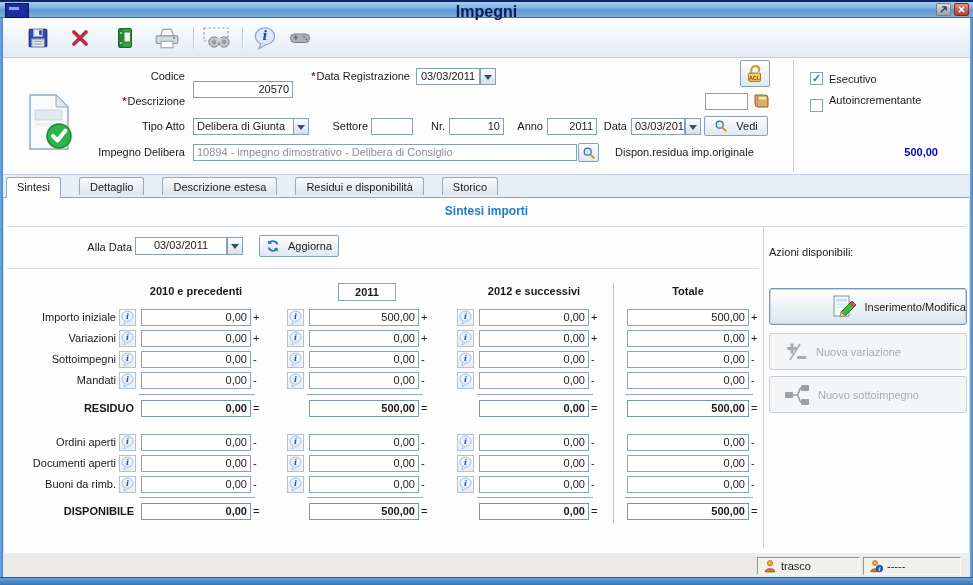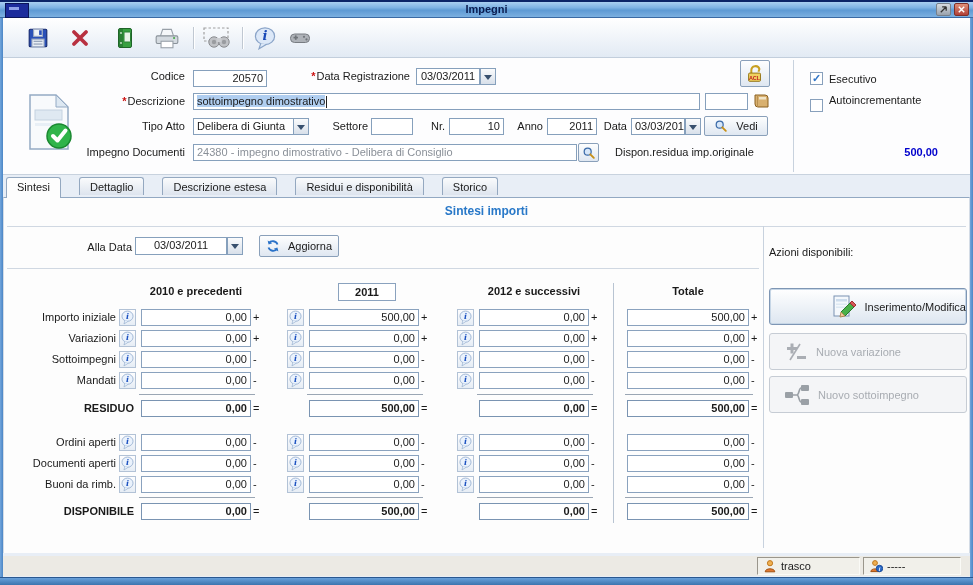--- a/index.html
+++ b/index.html
@@ -4,21 +4,21 @@
 <style>
   html,body{margin:0;padding:0;}
   body{width:973px;height:585px;font-family:"Liberation Sans",sans-serif;font-size:11px;color:#1a1a1a;background:#fff;}
   .window{position:relative;width:973px;height:585px;background:#e8eef6;overflow:hidden;}
   .border-l,.border-r{position:absolute;top:18px;bottom:0;width:3px;background:linear-gradient(90deg,#73a6dc,#4b86c6);z-index:5;}
   .border-l{left:0}.border-r{right:0}
   .border-b{position:absolute;left:0;right:0;bottom:0;height:8px;background:linear-gradient(#68a0da,#3c74ae);border-top:1px solid #2a5890;z-index:6;box-sizing:border-box;}
   
   .titlebar{position:absolute;left:0;top:0;width:973px;height:18px;background:linear-gradient(#b9d9f5 0%,#7fb2e4 45%,#5e9ad4 60%,#7cb0e0 100%);border-bottom:1px solid #3a6aa4;box-sizing:border-box;z-index:7;}
   .titlebar::before{content:"";position:absolute;top:0;left:0;right:0;height:2px;background:#0c2468;}
-  .title{position:absolute;left:0;right:0;top:3px;text-align:center;font-weight:bold;font-size:11px;color:#0a1c50;}
+  .title{position:absolute;left:0;right:0;top:3px;text-align:center;font-weight:bold;font-size:16px;color:#0a1c50;}
   .logo{position:absolute;left:5px;top:3px;width:22px;height:13px;background:#1c2c9c;border:1px solid #0a1458;}
   .logo::after{content:"";position:absolute;left:3px;top:3px;width:10px;height:3px;background:#8fa2e8;}
   .win-btn{position:absolute;top:3px;width:15px;height:13px;border-radius:2px;display:flex;align-items:center;justify-content:center;box-sizing:border-box;}
   .btn-max{right:22px;background:linear-gradient(#d6dbe1,#9aa2ac);border:1px solid #78808a;}
   .btn-close{right:4px;background:linear-gradient(#e09078,#b04038);border:1px solid #803028;}
   
   .toolbar{position:absolute;left:3px;top:18px;width:967px;height:40px;background:linear-gradient(#ffffff,#e2eaf4);border-bottom:1px solid #c2cedc;box-sizing:border-box;}
   .tbtn{position:absolute;top:6px;width:28px;height:28px;display:flex;align-items:center;justify-content:center;}
   .tsep{position:absolute;top:9px;width:1px;height:22px;background:#c0c8d2;box-shadow:1px 0 0 #fff;}
   
@@ -152,34 +152,33 @@
     <svg style="position:absolute;left:19px;top:34px" viewBox="0 0 52 60" width="52" height="60">
         <path d="M8 3 H34 L46 15 V57 H8 Z" fill="#f8fafc" stroke="#94aac4" stroke-width="1.5"></path>
         <path d="M34 3 V15 H46 Z" fill="#dde8f2" stroke="#94aac4"></path>
         <rect x="13" y="18" width="27" height="10" fill="#dfe9f2" stroke="#c4d2e0"></rect>
         <rect x="13" y="31" width="27" height="3" fill="#e8eff6"></rect>
         <circle cx="37" cy="44" r="12" fill="#30b44a" stroke="#1a8830" stroke-width="1.5"></circle>
         <path d="M31 44 l4.5 4.5 L43.5 38.5" stroke="#fff" stroke-width="4" fill="none" stroke-linecap="round" stroke-linejoin="round"></path>
       </svg>
 
     <div class="lbl" style="left:90px;top:12px;width:92px">Codice</div>
-    <div class="fld right" style="left:190px;top:12px;width:74px">20570</div>
+    <div class="fld right" style="left:190px;top:23px;width:100px">20570</div>
     <div class="lbl" style="left:285px;top:12px;width:122px"><span class="req">*</span><span>Data Registrazione</span></div>
     <div class="fld center" style="left:413px;top:10px;width:64px">03/03/2011</div>
     <div class="dd" style="left:477px;top:10px"></div>
     <div class="btn" style="left:737px;top:2px;width:30px;height:27px">
       <svg viewBox="0 0 24 24" width="22" height="22">
           <path d="M8 11 V8 a4.5 4.5 0 0 1 8.8 -1.4 l-1 3" fill="none" stroke="#c8a020" stroke-width="2.2"></path>
           <rect x="5" y="11" width="13" height="9" rx="1.2" fill="#f0d060" stroke="#907010"></rect>
           <text x="11.5" y="18" text-anchor="middle" font-size="6" font-weight="bold" fill="#c02020">ACL</text>
         </svg>
     </div>
 
     <div class="lbl" style="left:85px;top:37px;width:97px"><span class="req">*</span><span>Descrizione</span></div>
-    <div class="fld" style="left:190px;top:35px;width:507px"><span class="sel">sottoimpegno dimostrativo</span><span class="caret"></span></div>
     <div class="fld" style="left:702px;top:35px;width:43px"></div>
     <svg style="position:absolute;left:749px;top:34px" viewBox="0 0 20 18" width="20" height="18">
         <path d="M3 3 L13 3 Q16 3 16 6 L16 15 L6 15 Q3 15 3 12 Z" fill="#d8b070" stroke="#8a6020"></path>
         <path d="M5.5 3.2 L5.5 14.8" stroke="#b89050"></path>
         <rect x="7" y="5" width="7" height="2.5" fill="#f0e4c8"></rect>
       </svg>
 
     <div class="lbl" style="left:95px;top:62px;width:87px">Tipo Atto</div>
     <div class="fld" style="left:190px;top:60px;width:101px">Delibera di Giunta</div>
     <div class="dd" style="left:290px;top:60px"></div>
@@ -193,22 +192,22 @@
     <div class="fld center" style="left:628px;top:60px;width:54px">03/03/2011</div>
     <div class="dd" style="left:682px;top:60px"></div>
     <div class="btn" style="left:701px;top:58px;width:64px;height:20px">
       <svg viewBox="0 0 16 16" width="14" height="14">
           <circle cx="6.5" cy="6.5" r="4" fill="#d6e6f8" stroke="#3a6aa8" stroke-width="1.4"></circle>
           <line x1="9.5" y1="9.5" x2="13.5" y2="13.5" stroke="#c89018" stroke-width="2.2" stroke-linecap="round"></line>
         </svg>
       <span>Vedi</span>
     </div>
 
-    <div class="lbl" style="left:10px;top:88px;width:172px">Impegno Documenti</div>
-    <div class="fld disabled" style="left:190px;top:86px;width:384px">24380 - impegno dimostrativo - Delibera di Consiglio</div>
+    <div class="lbl" style="left:10px;top:88px;width:172px">Impegno Delibera</div>
+    <div class="fld disabled" style="left:190px;top:86px;width:384px">10894 - impegno dimostrativo - Delibera di Consiglio</div>
     <div class="btn" style="left:575px;top:85px;width:21px;height:19px">
       <svg viewBox="0 0 16 16" width="14" height="14">
           <circle cx="6.5" cy="6.5" r="4" fill="#d6e6f8" stroke="#3a6aa8" stroke-width="1.4"></circle>
           <line x1="9.5" y1="9.5" x2="13.5" y2="13.5" stroke="#c89018" stroke-width="2.2" stroke-linecap="round"></line>
         </svg>
     </div>
     <div class="lbl-left" style="left:612px;top:88px">Dispon.residua imp.originale</div>
     <div class="lbl" style="left:855px;top:88px;width:80px;color:#0000cc;font-weight:bold">500,00</div>
 
     <div class="vline" style="left:790px;top:2px;height:112px"></div>

